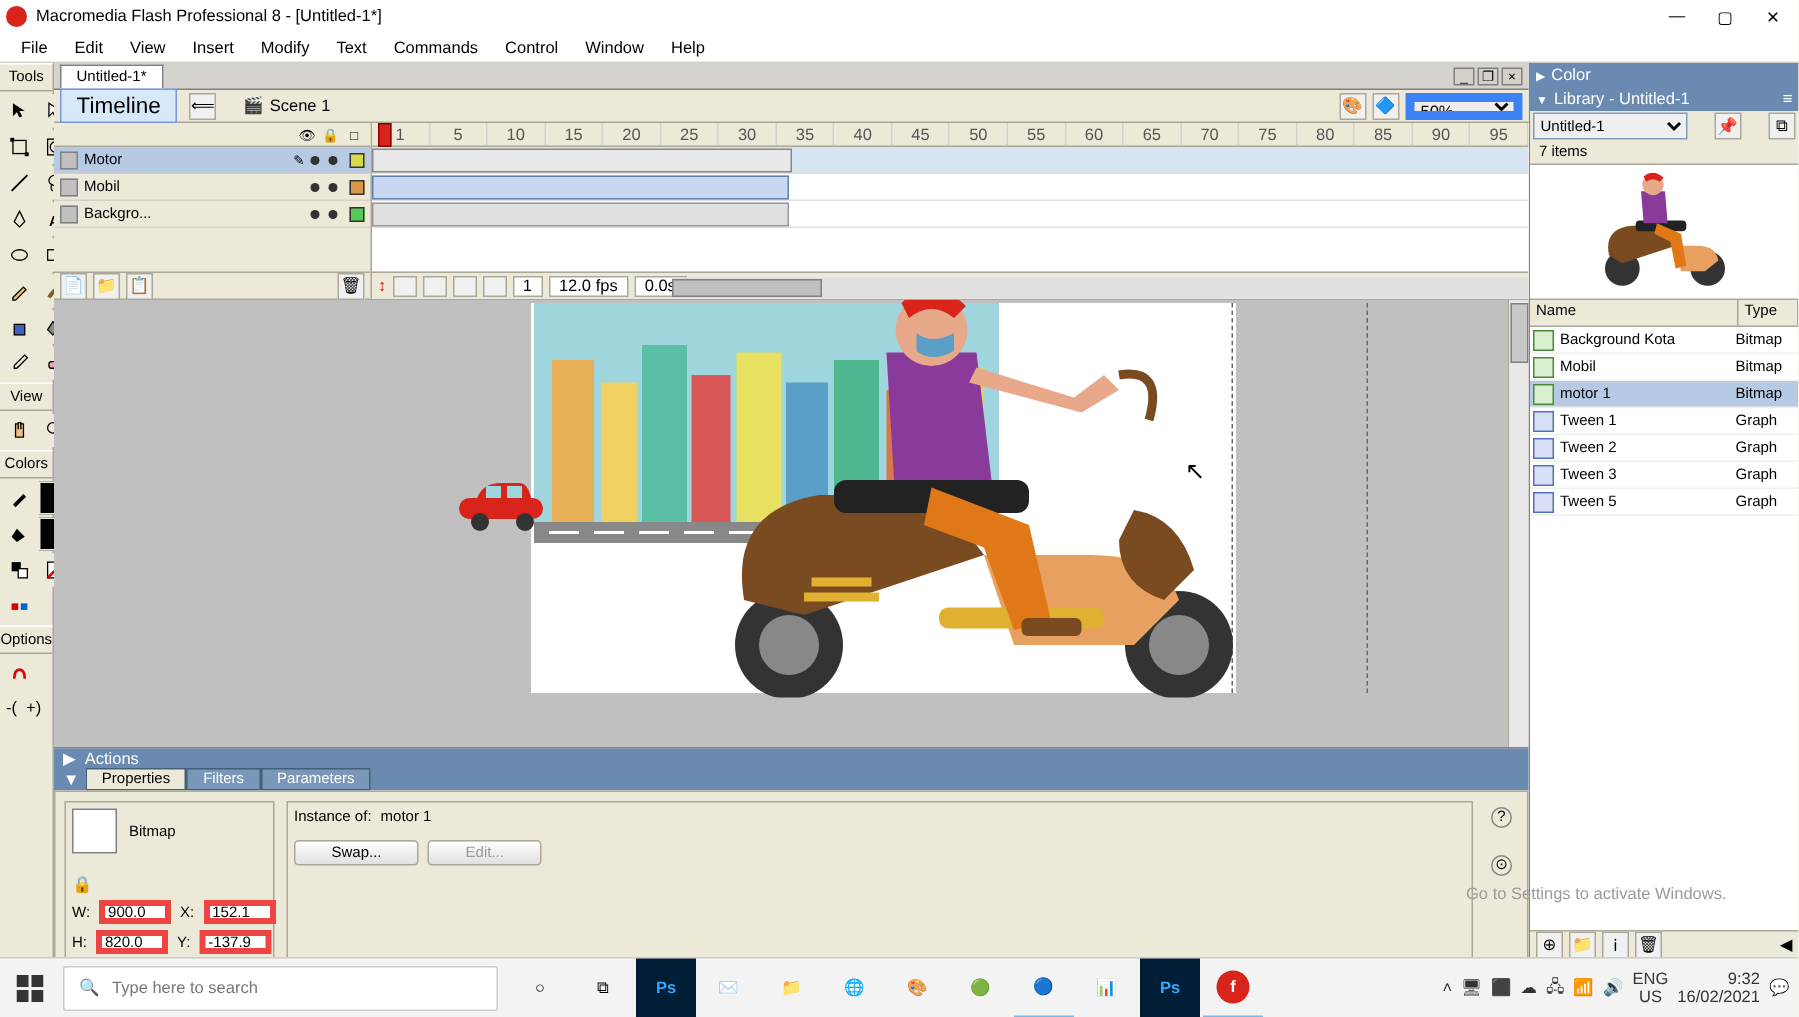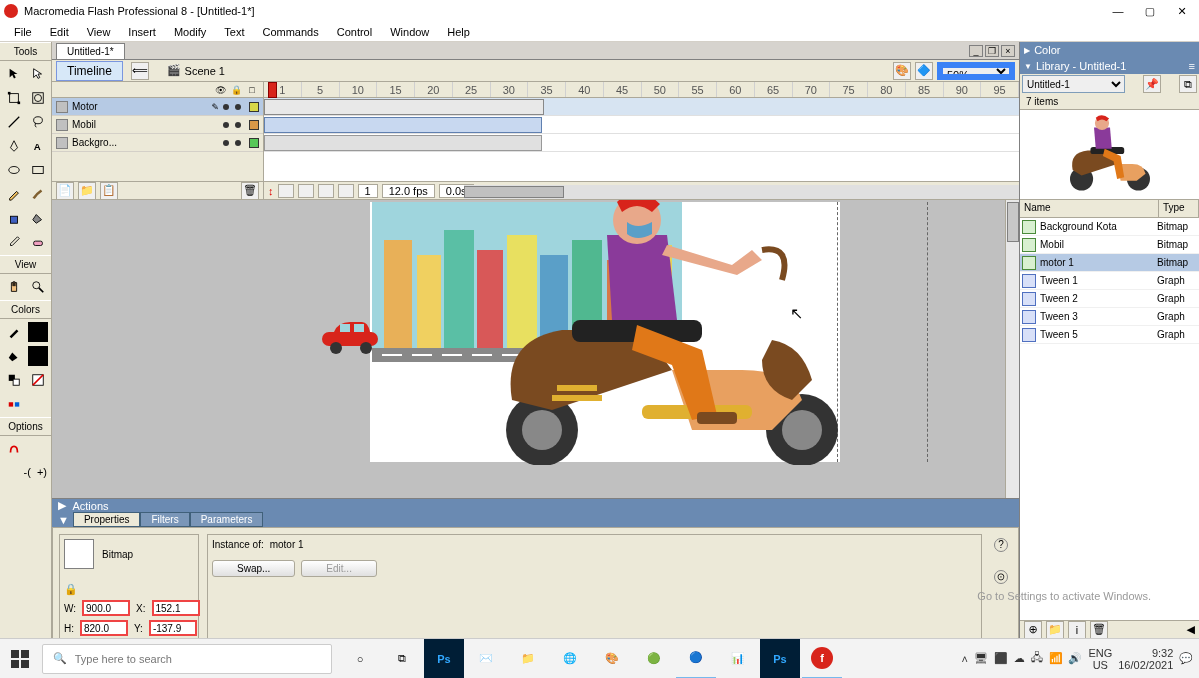--- a/index.html
+++ b/index.html
@@ -13,36 +13,36 @@
 .titlebar .winbtns span { width:14px; height:14px; display:flex; align-items:center; justify-content:center; cursor:pointer;}
 
 
 .menubar { height:20px; background:#fff; display:flex; align-items:center; padding:0 6px; gap:2px; border-bottom:1px solid #d4d0c8;}
 .menubar span { padding:2px 8px; cursor:pointer; }
 
 
 .mainrow { position:absolute; left:0; top:42px; right:0; bottom:40px; display:flex; }
 
 
-.toolscol { width:52px; background:#ece9d8; border-right:1px solid #aca899; display:flex; flex-direction:column; align-items:flex-end; }
+.toolscol { width:36px; background:#ece9d8; border-right:1px solid #aca899; display:flex; flex-direction:column; align-items:flex-start; }
 .toolscol .grouplabel { font-size:10px; padding:3px 0; text-align:center; width:100%; border-top:1px solid #fff; border-bottom:1px solid #aca899;}
 .toolgrid { display:grid; grid-template-columns:22px 22px; gap:2px; padding:2px; }
 .toolbtn { width:22px; height:22px; border:1px solid #ece9d8; display:flex; align-items:center; justify-content:center; cursor:pointer; background:#ece9d8;}
 .toolbtn svg { width:14px; height:14px; }
 
 
 .centercol { flex:1; display:flex; flex-direction:column; background:#fff; position:relative; min-width:0;}
 
 .doctabs { height:18px; background:#d6d3ce; display:flex; align-items:center; border-bottom:1px solid #808080;}
 .doctab { padding:2px 10px; background:#fff; border:1px solid #808080; border-bottom:none; margin-left:4px; font-size:10px;}
 .doctabs .wincontrols { margin-left:auto; display:flex; gap:2px; margin-right:4px;}
 .doctabs .wincontrols span { width:14px; height:12px; background:#d4d0c8; border:1px solid #808080; font-size:9px; text-align:center; line-height:10px; cursor:pointer;}
 
 .timelinehdr { height:22px; background:#ece9d8; display:flex; align-items:center; border-bottom:1px solid #aca899; padding:0 4px; gap:8px;}
-.timelinehdr .tl-tab { background:#d7e8f8; border:1px solid #7a96df; padding:2px 10px; font-size:12px;}
+.timelinehdr .tl-tab { background:#d7e8f8; border:1px solid #7a96df; padding:2px 10px; font-size:15px;}
 .timelinehdr .scene { display:flex; align-items:center; gap:4px; margin-left:10px;}
 .timelinehdr .right { margin-left:auto; display:flex; align-items:center; gap:4px;}
 .timelinehdr select { font-size:11px; border:6px solid #3b82f6; height:18px; width:78px;}
 .tinybtn { width:18px; height:18px; border:1px solid #aca899; background:#f0f0f0; display:flex; align-items:center; justify-content:center; cursor:pointer;}
 
 .timeline { display:flex; height:118px; border-bottom:1px solid #aca899; background:#ece9d8;}
 .layercol { width:212px; border-right:1px solid #aca899; display:flex; flex-direction:column;}
 .layercol .layerhdr { height:16px; background:#ece9d8; border-bottom:1px solid #aca899; display:flex; align-items:center; justify-content:flex-end; padding-right:6px; gap:6px;}
 .layercol .layerhdr span { width:10px; font-size:9px; text-align:center;}
 .layerrow { height:18px; display:flex; align-items:center; border-bottom:1px solid #d4d0c8; padding:0 4px; gap:4px; cursor:pointer;}
@@ -82,21 +82,21 @@
 .bottompanel { height:140px; border-top:1px solid #808080; background:#ece9d8; display:flex; flex-direction:column;}
 .actionsbar { height:16px; background:#6a8ab2; color:#fff; display:flex; align-items:center; padding:0 6px; gap:6px; font-size:10px;}
 .proptabs { height:16px; background:#6a8ab2; display:flex; align-items:center; padding:0 2px; gap:0;}
 .proptabs .ptab { padding:1px 10px; background:#ece9d8; color:#000; font-size:10px; border:1px solid #40607a; cursor:pointer;}
 .proptabs .ptab.inactive { background:#7a96b8; color:#fff;}
 .propbody { flex:1; background:#ece9d8; display:flex; padding:6px; gap:8px; border:1px solid #aca899;}
 .propbox { border:1px solid #aca899; padding:4px; display:flex; flex-direction:column; gap:4px;}
 .propbox .thumbn { width:30px; height:30px; border:1px solid #808080; background:#fff;}
 .propbox .lbl { font-size:10px;}
 .proprow { display:flex; gap:6px; align-items:center;}
-.proprow input { width:48px; height:16px; font-size:10px; border:2px solid #ef4444; padding:0 2px;}
+.proprow input { width:48px; height:16px; font-size:10px; border:4px solid #ef4444; padding:0 2px;}
 .btn { border:1px solid #aca899; background:linear-gradient(#fff,#e0e0e0); padding:2px 24px; font-size:10px; cursor:pointer; border-radius:3px;}
 .btn.disabled { color:#999;}
 
 
 .rightcol { width:180px; background:#ece9d8; border-left:1px solid #808080; display:flex; flex-direction:column;}
 .panelhdr { height:16px; background:#6a8ab2; color:#fff; font-size:10px; display:flex; align-items:center; padding:0 4px; gap:4px;}
 .panelhdr .tri { font-size:8px;}
 .libdoc { height:20px; display:flex; align-items:center; padding:2px; gap:18px;}
 .libdoc select { flex:1; font-size:10px; border:1px solid #7f9db9; height:18px;}
 .libcount { padding:2px 6px; font-size:10px; border-bottom:1px solid #aca899;}

